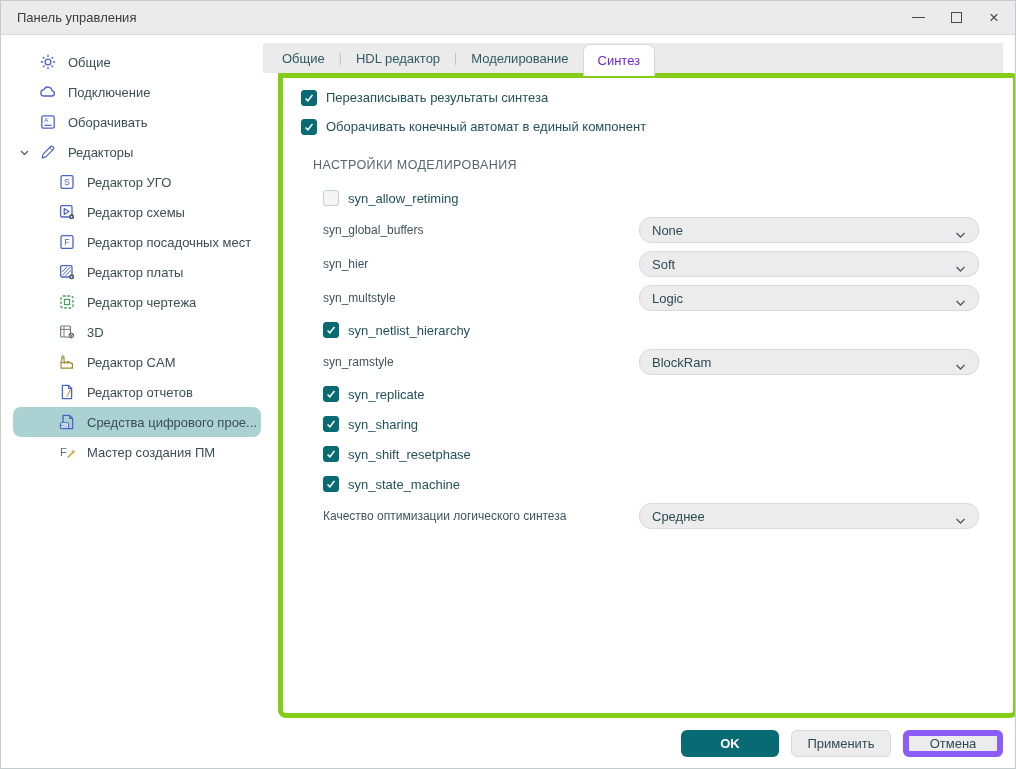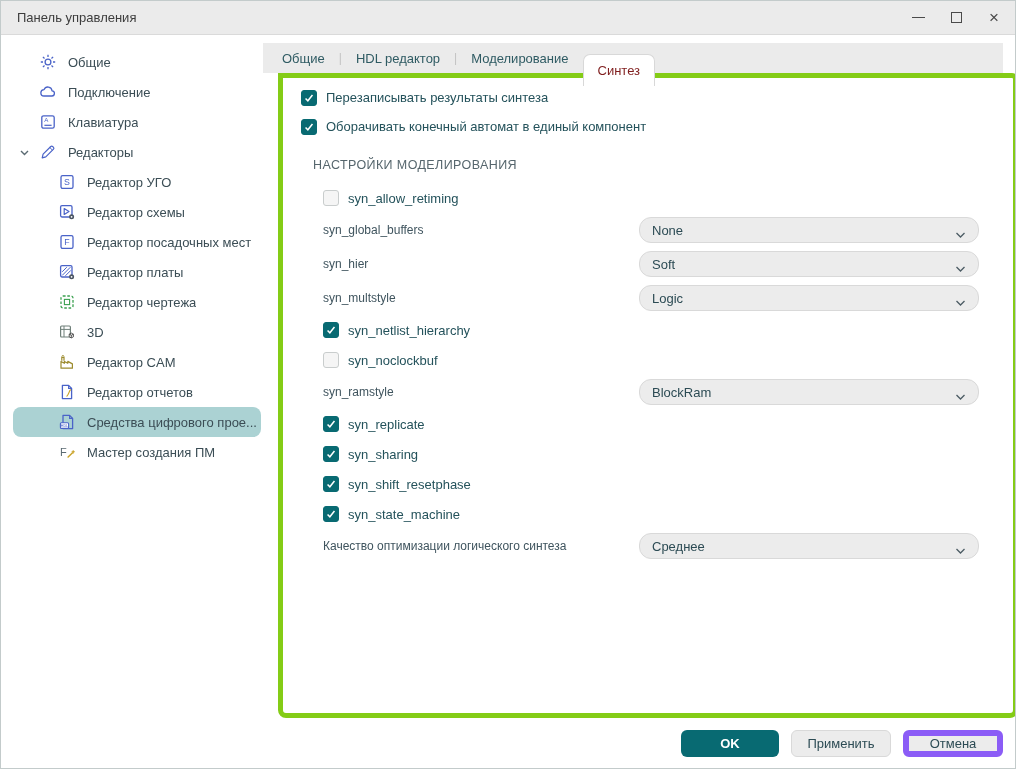--- a/index.html
+++ b/index.html
@@ -48,21 +48,21 @@
     background:#ebebeb; display:flex; align-items:center; z-index:2;
   }
   .tab{
     padding:0 14px; font-size:13px; color:#2f5b63; height:30px;
     display:flex; align-items:center; cursor:default; white-space:nowrap;
   }
   .tab:first-child{ margin-left:5px; }
   .tab-sep{ color:#c2c2c2; font-size:12px; }
   .tab.active{
     background:#fff; border:1px solid #d8d8d8; border-bottom:none;
-    border-radius:7px 7px 0 0; color:#7f1d1d; position:relative; top:12px; height:32px;
+    border-radius:7px 7px 0 0; color:#6d28d9; position:relative; top:2px; height:32px;
   }
   .panel{
     position:absolute; left:15px; top:38px; width:740px; height:645px;
     background:#fff; border:5px solid #84cc16; border-radius:0 6px 8px 8px;
     padding-top:5px; z-index:1; overflow:hidden;
   }
   .scrollbar{
     position:absolute; left:747px; top:41px; width:2px; height:641px;
     background:#d7dcdc; border-radius:1px;
   }
@@ -137,21 +137,21 @@
         <span class="sb-label">Подключение</span>
       </div>
       <div class="sb-item">
         <span class="sb-icon">
           <svg viewBox="0 0 18 18">
             <rect x="2.8" y="2.8" width="12.4" height="12.4" rx="1.8" fill="none" stroke="#4a63c8" stroke-width="1.3"></rect>
             <text x="7.3" y="9.4" font-size="6.2" fill="#4a63c8" text-anchor="middle" font-family="sans-serif">A</text>
             <path d="M5.4 12.3h7.2" stroke="#4a63c8" stroke-width="1.2"></path>
           </svg>
         </span>
-        <span class="sb-label">Клавиатура</span>
+        <span class="sb-label">Оборачивать</span>
       </div>
       <div class="sb-item">
         <span class="chev"><svg viewBox="0 0 13 13">
             <path d="M3 5l3.5 3.5L10 5" fill="none" stroke="#5a6a72" stroke-width="1.4"></path>
           </svg></span>
         <span class="sb-icon">
           <svg viewBox="0 0 18 18">
             <path d="M3.2 14.8l.9-3.6 7.7-7.7a1.3 1.3 0 0 1 1.8 0l.9.9a1.3 1.3 0 0 1 0 1.8l-7.7 7.7-3.6.9z" fill="none" stroke="#4a63c8" stroke-width="1.2" stroke-linejoin="round"></path>
             <path d="M10.8 4.5l2.7 2.7" stroke="#4a63c8" stroke-width="1"></path>
           </svg>
@@ -323,24 +323,20 @@
             </div>
           </div>
           <label class="cbrow">
             <span class="cb checked">
               <svg viewBox="0 0 16 16">
                 <path d="M3.4 8.6l3.1 3.1 6.1-7.6" fill="none" stroke="#fff" stroke-width="2"></path>
               </svg>
             </span>
             <span class="cbl">syn_netlist_hierarchy</span>
           </label>
-          <label class="cbrow">
-            <span class="cb"></span>
-            <span class="cbl">syn_noclockbuf</span>
-          </label>
           <div class="ddrow">
             <span class="ddl">syn_ramstyle</span>
             <div class="dd">
               <span class="dd-value">BlockRam</span>
               <span class="chev"><svg viewBox="0 0 11 9">
                   <path d="M1.5 2l4 4 4-4" fill="none" stroke="#4b5b63" stroke-width="1.3"></path>
                 </svg></span>
             </div>
           </div>
           <label class="cbrow">

